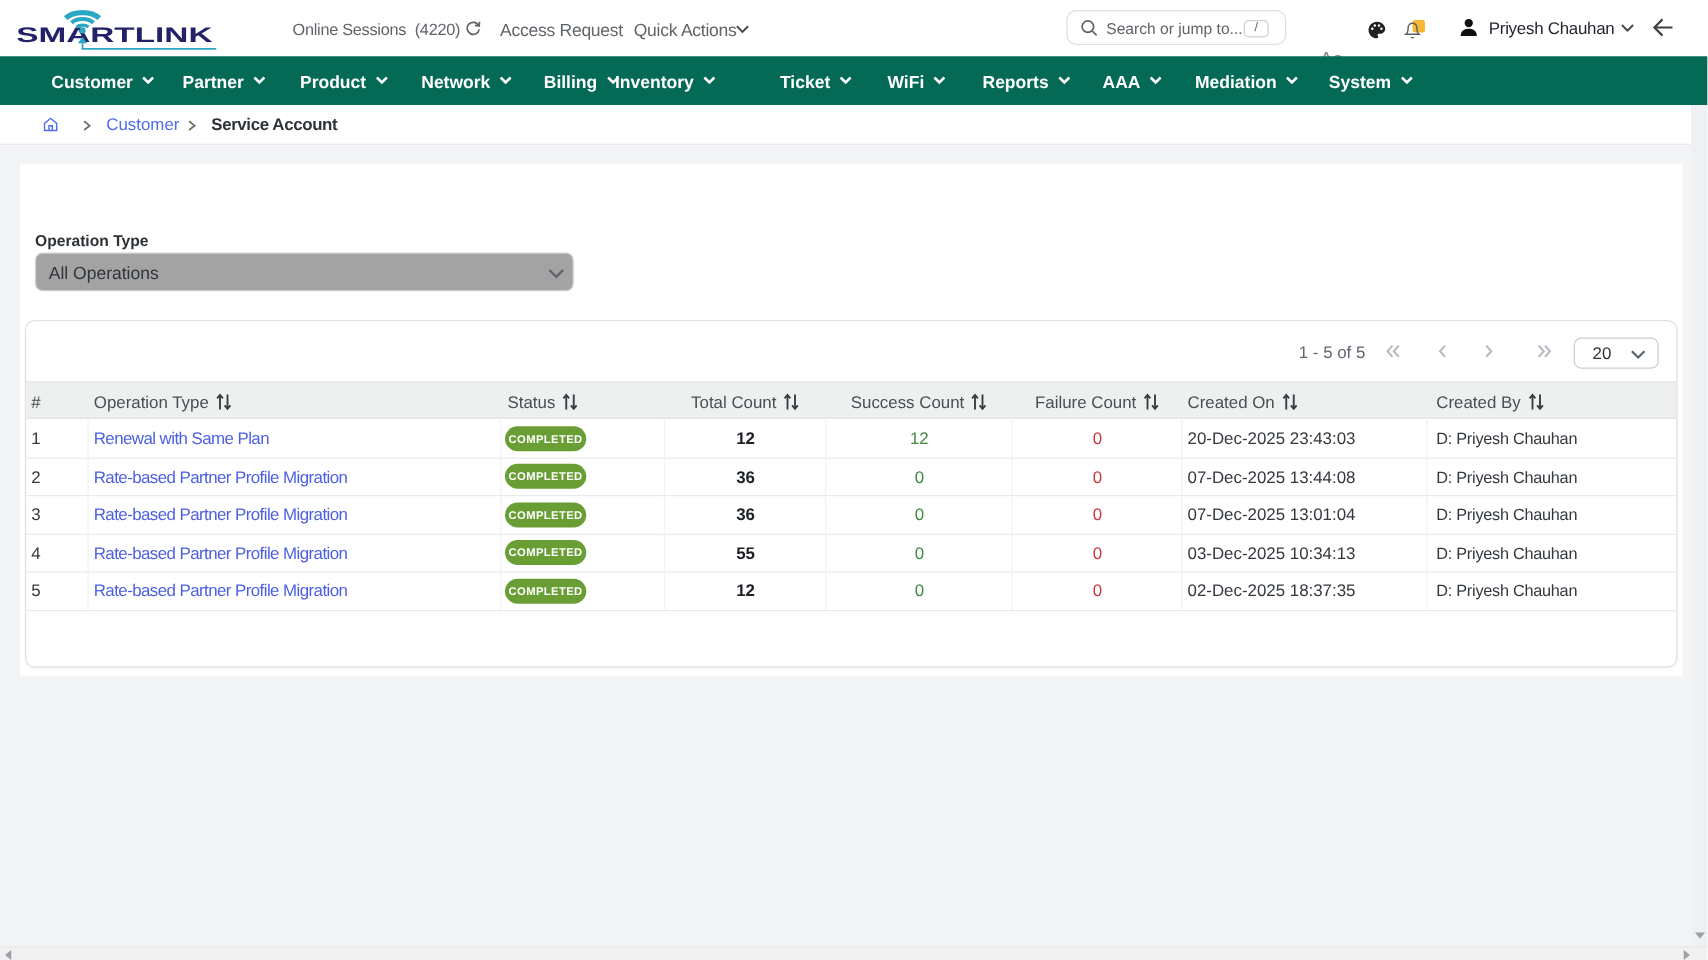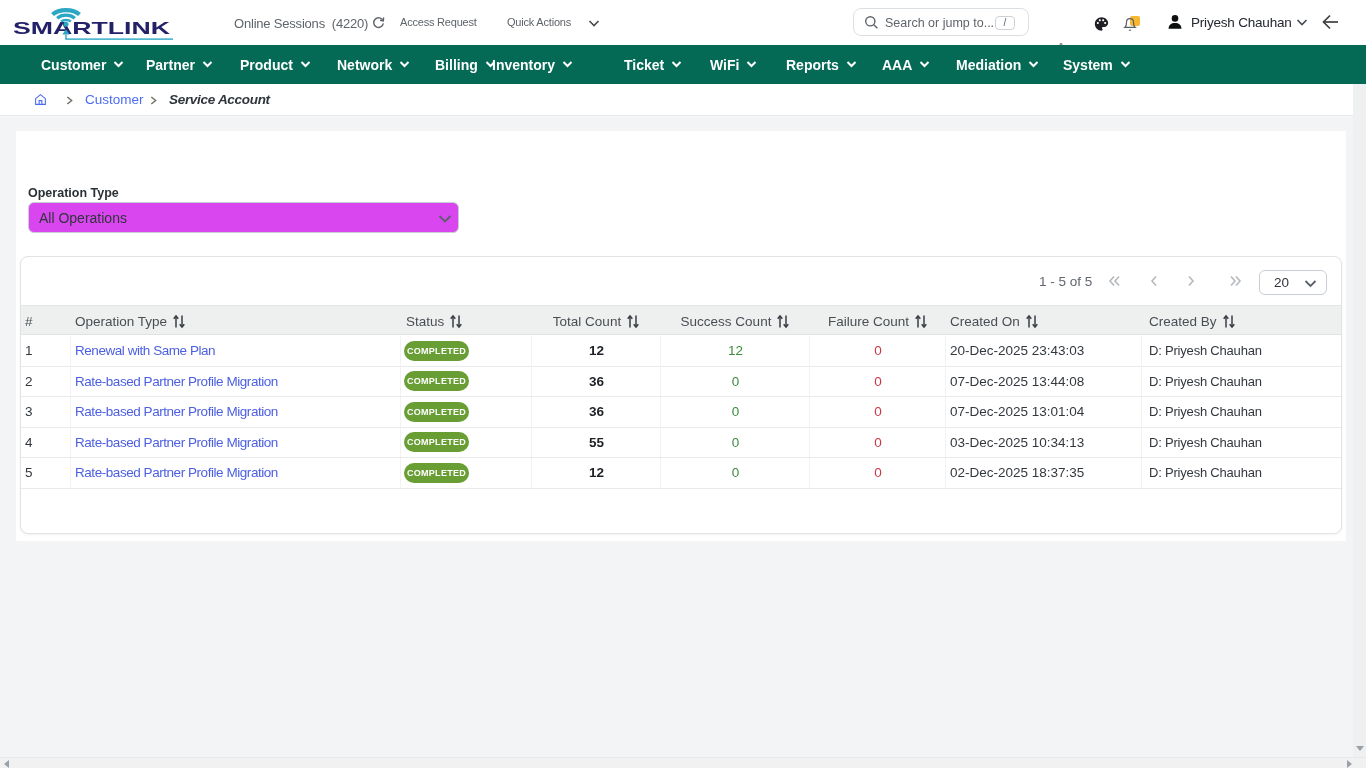--- a/index.html
+++ b/index.html
@@ -2,39 +2,39 @@
 <html><head>
 <meta charset="utf-8">
 <style>
   * { margin:0; padding:0; box-sizing:border-box; }
   html,body { width:1366px; height:768px; overflow:hidden; }
   body { font-family:"Liberation Sans", sans-serif; background:#f6f7f8; position:relative; }
   .abs { position:absolute; }
 
   
   #topbar { position:absolute; left:0; top:0; width:1366px; height:60px; background:#fff; }
-  .toptext { position:absolute; top:16px; font-size:11px; letter-spacing:-0.2px; color:#5f6469; white-space:nowrap; }
+  .toptext { position:absolute; top:16px; font-size:14px; letter-spacing:-0.2px; color:#5f6469; white-space:nowrap; }
 
   
   #nav { position:absolute; left:0; top:45px; width:1366px; height:39px; background:#046a56; box-shadow:0 2px 4px rgba(0,0,0,0.12); }
   .navitem { position:absolute; top:0; height:39px; display:flex; align-items:center; color:#fff; font-size:14px; font-weight:bold; white-space:nowrap; }
   .navitem svg { margin-left:7px; }
 
   
   #crumb { position:absolute; left:0; top:84px; width:1353px; height:32px; background:#fff; border-bottom:1px solid #e7e8ea; }
 
   
   #mainbg { position:absolute; left:0; top:117px; width:1353px; height:651px; background:#f3f4f6; }
   #panel { position:absolute; left:16px; top:131px; width:1330px; height:410px; background:#fff; }
   #tabbar { position:absolute; left:0; top:0; width:1330px; height:30px; background:#d7e4f8; }
   .tab { position:absolute; top:0; height:30px; display:flex; align-items:center; justify-content:center; font-size:13.5px; font-weight:bold; color:#3d434d; letter-spacing:-0.1px; }
   .tab.active { background:#fff; color:#2270e4; border-bottom:3px solid #2e6be0; }
 
   .label { position:absolute; left:12px; top:55px; font-size:12.5px; font-weight:bold; color:#2c3136; }
-  #opselect { position:absolute; left:12px; top:71px; width:431px; height:31px; background:#d946ef; border:1px solid #c9ced4; border-radius:6px; }
+  #opselect { position:absolute; left:12px; top:71px; width:431px; height:31px; background:#a3a3a3; border:1px solid #c9ced4; border-radius:6px; }
   #opselect span { position:absolute; left:10px; top:7px; font-size:14px; color:#30353b; }
 
   
   #card { position:absolute; left:20px; top:256px; width:1322px; height:278px; background:#fff; border:1px solid #e0e2e5; border-radius:8px; box-shadow:0 1px 3px rgba(0,0,0,0.05); }
 
   .pgtext { position:absolute; font-size:13.5px; color:#606570; white-space:nowrap; }
   #pgsel { position:absolute; left:1238px; top:13px; width:68px; height:25px; border:1px solid #c9ced4; border-radius:6px; background:#fff; }
 
   #thead { position:absolute; left:0px; top:48px; width:1320px; height:30px; background:#eef0f0; border-top:1px solid #e4e6e8; border-bottom:1px solid #e0e2e4; }
   .hcell { position:absolute; top:0; height:30px; display:flex; align-items:center; font-size:13.5px; color:#4a4e54; white-space:nowrap; }
@@ -157,21 +157,21 @@
     <path d="M 3 10.5 L 12 3 L 21 10.5 L 21 21 L 3 21 Z"></path>
     <path d="M 9.5 21 L 9.5 14 L 14.5 14 L 14.5 21"></path>
   </svg>
   <svg class="abs" style="left:66px; top:12px;" width="7" height="9" viewBox="0 0 8 10" fill="none" stroke="#6b6f62" stroke-width="1.6">
       <polyline points="1.5,1 6.5,5 1.5,9"></polyline>
     </svg>
   <span class="abs" style="left:85px; top:8px; font-size:13.5px; color:#4d6cf2;">Customer</span>
   <svg class="abs" style="left:150px; top:12px;" width="7" height="9" viewBox="0 0 8 10" fill="none" stroke="#6b6f62" stroke-width="1.6">
       <polyline points="1.5,1 6.5,5 1.5,9"></polyline>
     </svg>
-  <span class="abs" style="left:169px; top:8px; font-size:13.5px; font-weight:bold; color:#2f343b; letter-spacing:-0.3px;font-style:italic;">Service Account</span>
+  <span class="abs" style="left:169px; top:8px; font-size:13.5px; font-weight:bold; color:#2f343b; letter-spacing:-0.3px;">Service Account</span>
 </div>
 
 <div id="mainbg"></div>
 <div id="panel">
   <div class="label">Operation Type</div>
   <div id="opselect">
     <span>All Operations</span>
     <svg class="abs" style="left:409px; top:12px;" width="14" height="8" viewBox="0 0 14 8" fill="none" stroke="#5b6168" stroke-width="1.8">
         <polyline points="1.5,1 7,6.5 12.5,1"></polyline>
       </svg>

